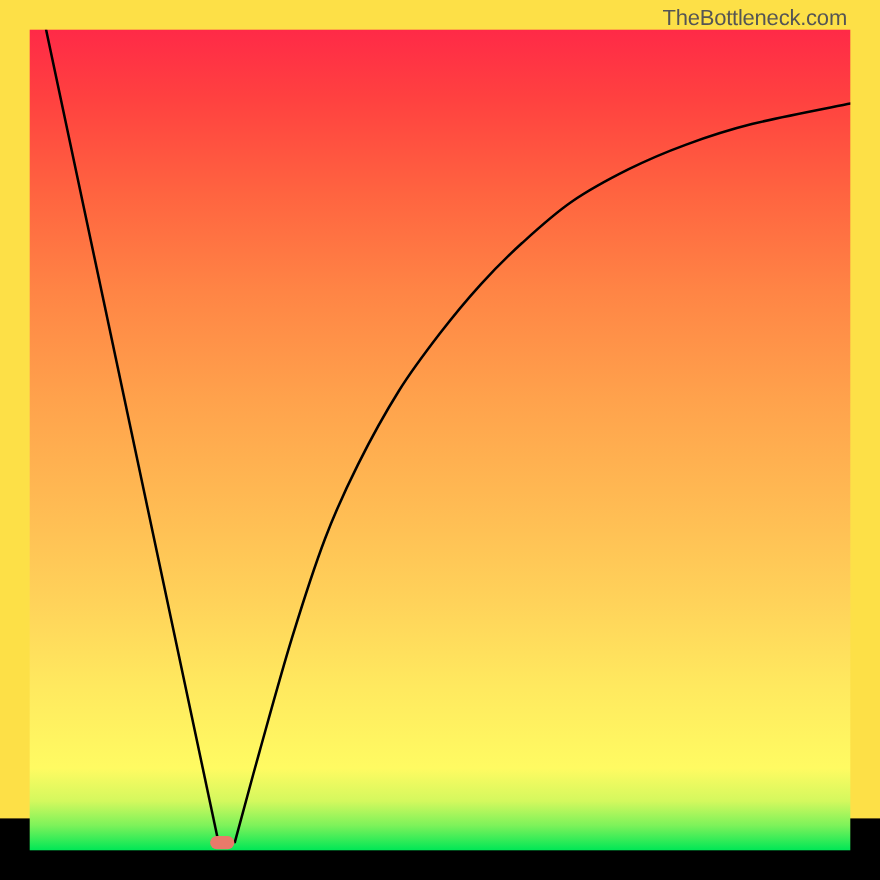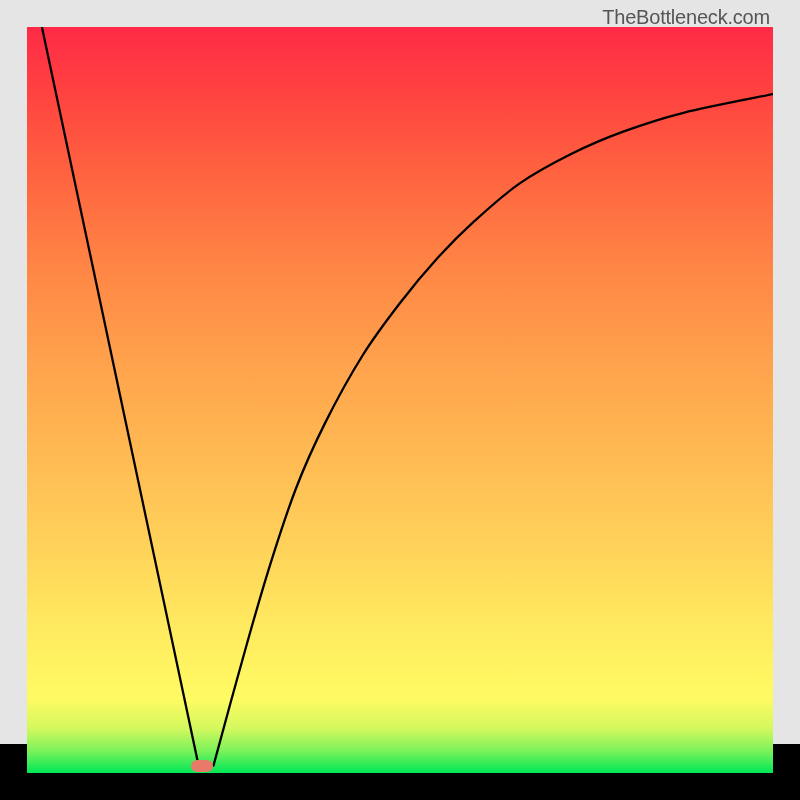--- a/index.html
+++ b/index.html
@@ -10,21 +10,21 @@
     overflow: hidden;
     background: #000;
     font-family: Arial, Helvetica, sans-serif;
   }
   .frame {
     position: absolute;
     left: 0;
     top: 0;
     width: 800px;
     height: 744px;
-    background: #e5e5e5;
+    background: #fde047;
   }
   .plot {
     position: absolute;
     left: 27px;
     top: 27px;
     width: 746px;
     height: 746px;
     
     background: linear-gradient(to top,
       #00e756 0%,

